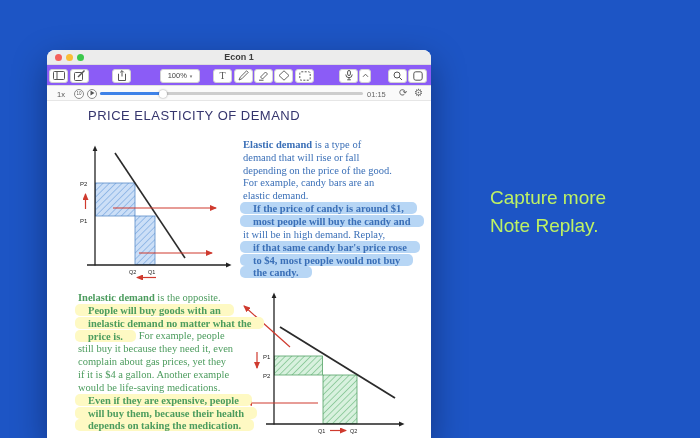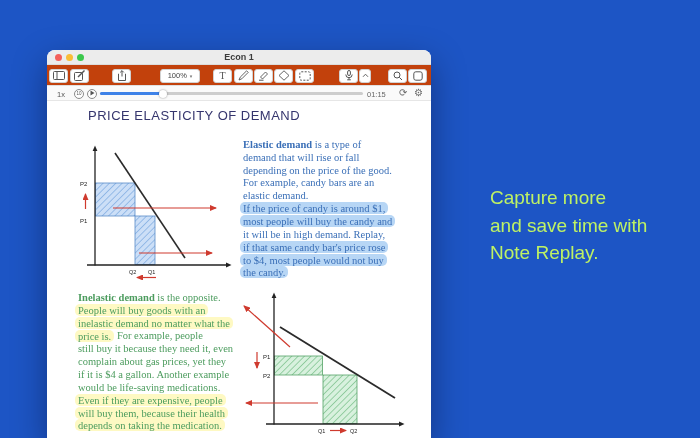--- a/index.html
+++ b/index.html
@@ -13,21 +13,21 @@
   
   .titlebar { height:15px; background:#ececec; border-bottom:1px solid #dcdcdc;
               border-radius:8px 8px 0 0; position:relative;
               display:flex; align-items:center; justify-content:center; }
   .lights { position:absolute; left:8px; top:4px; display:flex; gap:4px; }
   .light { width:7px; height:7px; border-radius:50%; }
   .l-red{background:#f4605a;} .l-yellow{background:#f9bd37;} .l-green{background:#3bc84c;}
   .win-title { font-size:9px; font-weight:bold; color:#3c3c3c; }
 
   
-  .toolbar { height:21px; background:#c2410c; border-bottom:1px solid #e0e0e0; position:relative;padding-left:25px; }
+  .toolbar { height:21px; background:#8b5cf6; border-bottom:1px solid #e0e0e0; position:relative;padding-left:25px; }
   .tbtn { position:absolute; top:3.5px; width:19px; height:14px; background:#fff;
           border:1px solid #d2d2d2; border-radius:3px;
           display:flex; align-items:center; justify-content:center;
           font-size:8px; color:#555; cursor:default; }
   .tbtn svg { display:block; }
   .zoombtn { width:40px; font-size:7.5px; gap:3px; color:#444; }
 
   
   .replaybar { height:15px; background:#fafafa; border-bottom:1px solid #e6e6e6;
                position:relative; font-size:7.5px; color:#555; }
@@ -44,21 +44,21 @@
   .glyphbtn { position:absolute; top:1px; font-size:10px; color:#6a6a6a; }
 
   
   .content { position:absolute; top:51px; left:0; right:0; bottom:0; background:#fff; overflow:hidden; }
   .page-title { position:absolute; left:41px; top:7px; font-size:13px; letter-spacing:.5px;
                 color:#35356d; font-weight:500; }
 
   .para { position:absolute; font-family:"Liberation Serif", serif; }
   .para .tline { font-size:10.5px; line-height:12.8px; white-space:nowrap; }
   .para .b { font-weight:bold; }
-  .para .hl { border-radius:5px; padding:.5px 3px; margin-left:-3px; }
+  .para .hl { border-radius:5px; padding:.5px 13px; margin-left:-3px;font-weight:bold; }
   .para1 { left:196px; top:38px; width:192px; color:#3a6fb7; }
   .para1 .hl { background:#b7d6f5; }
   .para2 { left:31px; top:191px; width:186px; color:#4c9c5e; }
   .para2 .hl { background:#fef9c3; }
 
   .diag { position:absolute; }
   #diag1 { left:30px; top:44px; }
   #diag2 { left:183px; top:189px; }
   .diag text { font-family:"Liberation Sans", sans-serif; fill:#222; }
 
@@ -276,15 +276,14 @@
         <div class="tline"><span>would be life-saving medications.</span></div>
         <div class="tline"><span class="hl">Even if they are expensive, people</span></div>
         <div class="tline"><span class="hl">will buy them, because their health</span></div>
         <div class="tline"><span class="hl">depends on taking the medication.</span></div>
       </div>
   </div>
 </div>
 
 <div class="promo">
   <div>Capture more</div>
-  <div>and save time with</div>
   <div>Note Replay.</div>
 </div>
 
 </body></html>

